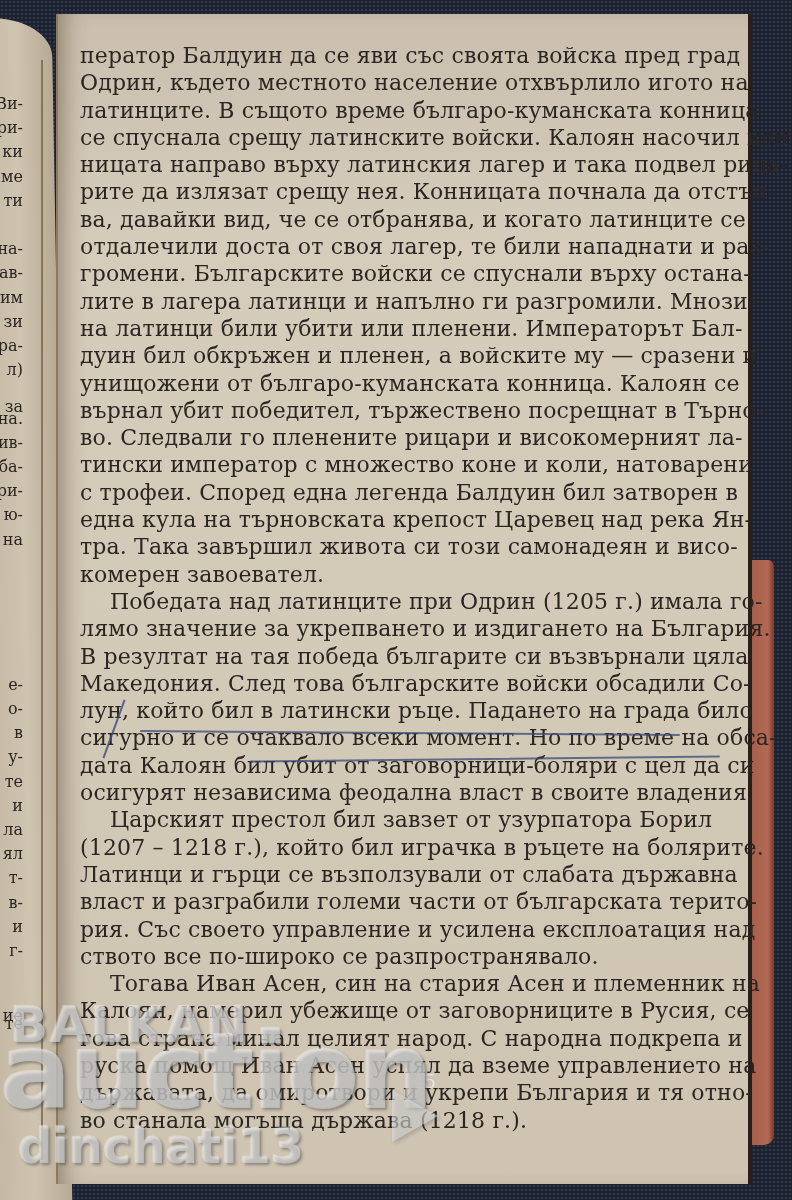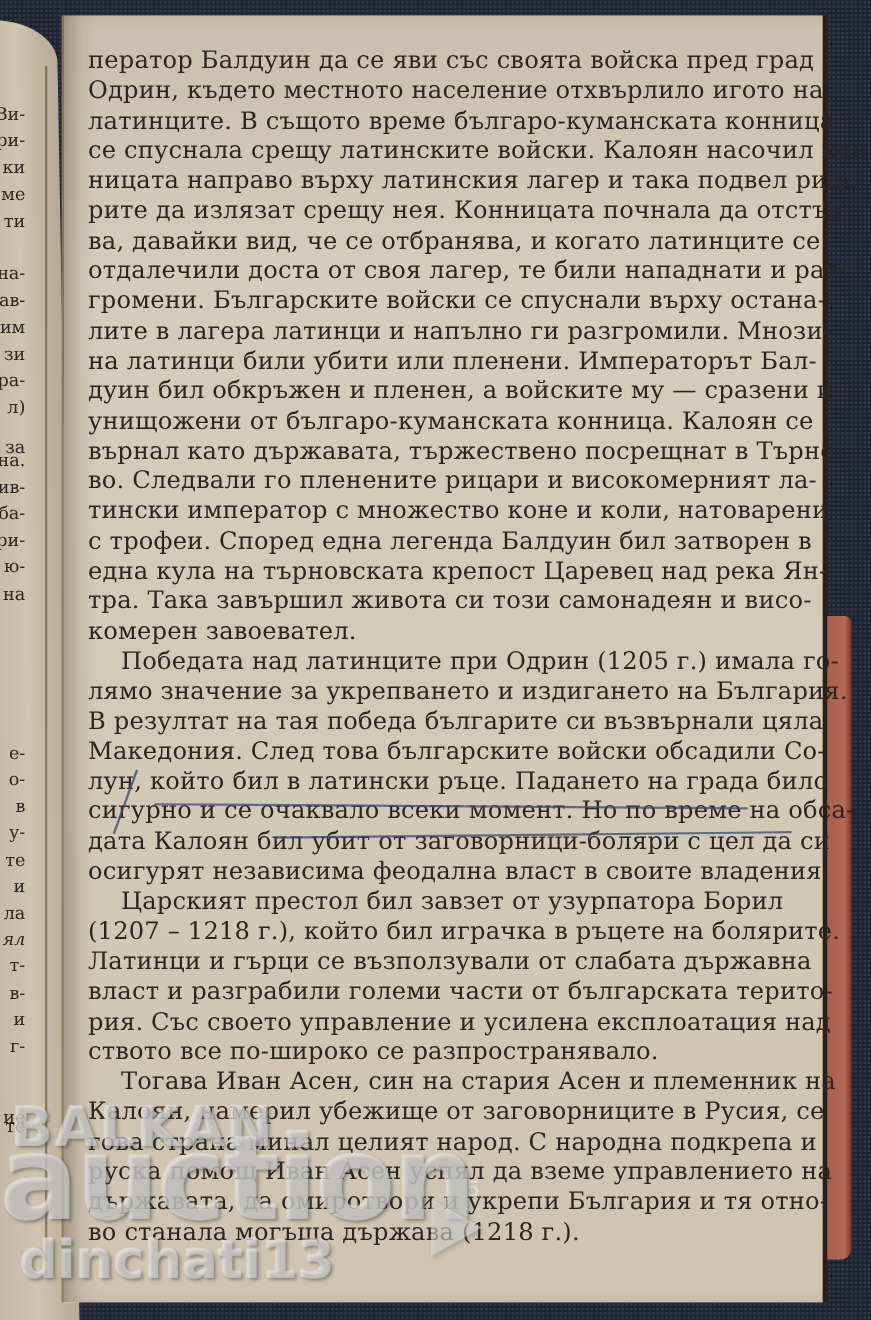--- a/index.html
+++ b/index.html
@@ -96,21 +96,21 @@
     <div class="left-frag" style="top: 508.2px;"></div>
     <div class="left-frag" style="top: 532.4px;"></div>
     <div class="left-frag" style="top: 556.6px;"></div>
     <div class="left-frag" style="top: 580.8px;">е-</div>
     <div class="left-frag" style="top: 605px;">о-</div>
     <div class="left-frag" style="top: 629.2px;">в</div>
     <div class="left-frag" style="top: 653.4px;">у-</div>
     <div class="left-frag" style="top: 677.6px;">те</div>
     <div class="left-frag" style="top: 701.8px;">и</div>
     <div class="left-frag" style="top: 726px;">ла</div>
-    <div class="left-frag" style="top: 750.2px; font-style: italic;">ял</div>
+    <div class="left-frag" style="top: 750.2px;">ял</div>
     <div class="left-frag" style="top: 774.4px;">т-</div>
     <div class="left-frag" style="top: 798.6px;">в-</div>
     <div class="left-frag" style="top: 822.8px;">и</div>
     <div class="left-frag" style="top: 847px;">г-</div>
     <div class="left-frag" style="top: 912px;">ие</div>
     <div class="left-frag" style="top: 895.4px;"></div>
     <div class="left-frag" style="top: 919.6px;">те</div>
   </div>
 <div class="gutter-line"></div>
 
@@ -125,21 +125,21 @@
     <span class="line">се спуснала срещу латинските войски. Калоян насочил кон-</span>
     <span class="line">ницата направо върху латинския лагер и така подвел рица-</span>
     <span class="line">рите да излязат срещу нея. Конницата почнала да отстъп-</span>
     <span class="line">ва, давайки вид, че се отбранява, и когато латинците се</span>
     <span class="line">отдалечили доста от своя лагер, те били нападнати и раз-</span>
     <span class="line">громени. Българските войски се спуснали върху остана-</span>
     <span class="line">лите в лагера латинци и напълно ги разгромили. Мнози-</span>
     <span class="line">на латинци били убити или пленени. Императорът Бал-</span>
     <span class="line">дуин бил обкръжен и пленен, а войските му — сразени и</span>
     <span class="line">унищожени от българо-куманската  конница.  Калоян се</span>
-    <span class="line">върнал като държавата, тържествено посрещнат в Търно-</span>
+    <span class="line">върнал убит победител, тържествено посрещнат в Търно-</span>
     <span class="line">во. Следвали го пленените рицари и високомерният ла-</span>
     <span class="line">тински император с множество коне и коли, натоварени</span>
     <span class="line">с трофеи. Според една легенда Балдуин бил затворен в</span>
     <span class="line">една кула на търновската крепост Царевец над река Ян-</span>
     <span class="line">тра. Така завършил живота си този самонадеян и висо-</span>
     <span class="line last">комерен завоевател.</span>
     <span class="line indent">Победата над латинците при Одрин (1205 г.) имала го-</span>
     <span class="line">лямо значение за укрепването и издигането на България.</span>
     <span class="line">В резултат на тая победа българите си възвърнали цяла</span>
     <span class="line">Македония. След това българските войски обсадили Со-</span>

